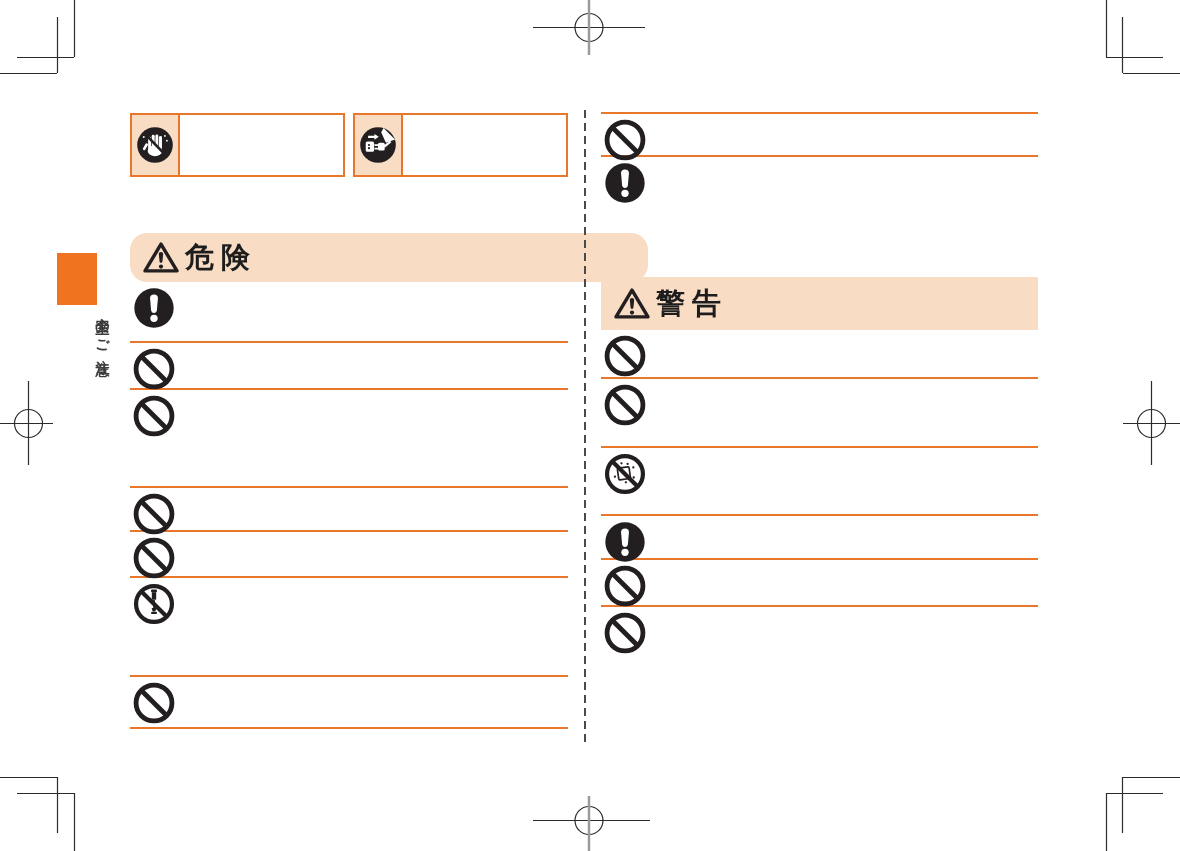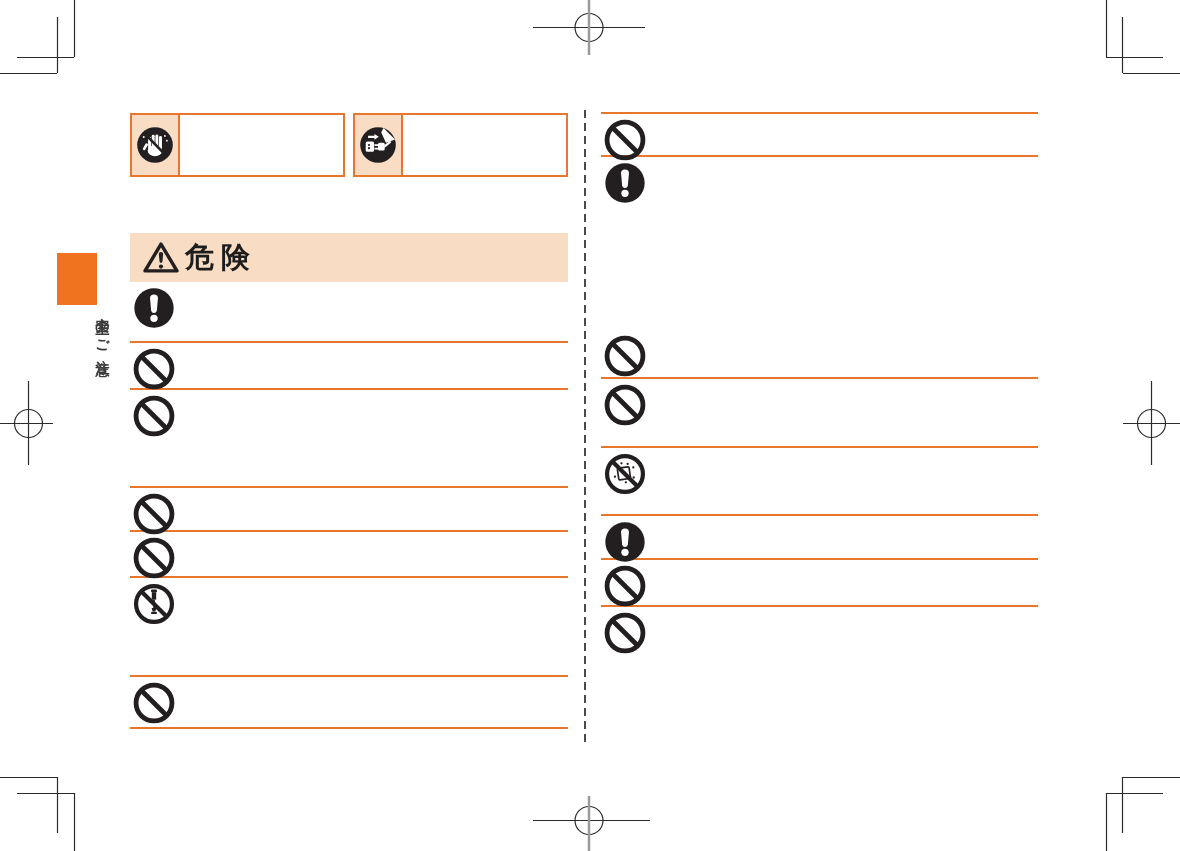--- a/index.html
+++ b/index.html
@@ -24,21 +24,21 @@
   .legend-icon-cell{width:46px;background:var(--peach);border-right:2px solid var(--orange);
     display:flex;align-items:center;justify-content:center;}
   .legend-icon-cell svg{width:38px;height:38px;display:block;}
   .legend-label{flex:1;display:flex;align-items:center;padding-left:8px;font-size:12px;color:#222;}
 
   
   .sec-header{position:absolute;height:49px;background:var(--peach);display:flex;align-items:center;padding-left:12px;box-sizing:border-box;}
   .sec-header .tri{display:flex;margin-right:5px;}
   .sec-header .tri svg{width:38px;height:33px;display:block;}
   .sec-title{font-size:29px;font-weight:bold;color:#1d1d1d;letter-spacing:7px;}
-  #danger-header{left:130px;top:233px;width:438px;}
+  #danger-header{left:130px;top:233px;width:518px;border-radius:17px;}
   #warning-header{left:601px;top:277px;width:437px;height:53px;}
 
   
   .rows{position:absolute;}
   #danger-rows{left:130px;top:282px;width:438px;}
   #danger-cont-rows{left:601px;top:112px;width:437px;}
   #danger-cont-rows .srow:first-child{border-top:2px solid var(--orange);}
   #warning-rows{left:601px;top:330px;width:437px;}
   .srow{box-sizing:border-box;border-bottom:2px solid var(--orange);padding:5px 0 0 3px;}
   .srow.nodiv{border-bottom:none;}
@@ -213,20 +213,30 @@
             <circle cx="24" cy="24" r="20.5" fill="none" stroke="#231F20" stroke-width="5.5"></circle>
             <line x1="10.5" y1="10.5" x2="37.5" y2="37.5" stroke="#231F20" stroke-width="5.5"></line>
           </svg></span></div>
       <div class="srow nodiv" style="height: 120px;"><span class="sicon"><svg viewBox="0 0 48 48">
             <circle cx="24" cy="24" r="22.5" fill="#231F20"></circle>
             <path d="M24 8.5 C26.9 8.5 28.7 10.2 28.5 12.9 L27.3 26.6 C27.1 28.5 25.8 29.6 24 29.6 C22.2 29.6 20.9 28.5 20.7 26.6 L19.5 12.9 C19.3 10.2 21.1 8.5 24 8.5 Z" fill="#fff"></path>
             <circle cx="24" cy="35.8" r="4.2" fill="#fff"></circle>
           </svg></span></div>
     </div>
 
+  <div class="sec-header" id="warning-header">
+    <span class="tri">
+      <svg viewBox="0 0 44 38">
+          <path d="M22 3.5 L40.5 34.5 L3.5 34.5 Z" fill="none" stroke="#231F20" stroke-width="4" stroke-linejoin="round"></path>
+          <path d="M22 12.5 c1.7 0 2.7 1.1 2.5 2.7 l-0.8 8.1 c-0.1 1.1-0.8 1.8-1.7 1.8 s-1.6-0.7-1.7-1.8 l-0.8-8.1 C19.3 13.6 20.3 12.5 22 12.5 Z" fill="#231F20"></path>
+          <circle cx="22" cy="29.5" r="2.4" fill="#231F20"></circle>
+        </svg>
+    </span>
+    <span class="sec-title">警告</span>
+  </div>
   <div class="rows" id="warning-rows">
       <div class="srow" style="height: 49px;"><span class="sicon"><svg viewBox="0 0 48 48">
             <circle cx="24" cy="24" r="20.5" fill="none" stroke="#231F20" stroke-width="5.5"></circle>
             <line x1="10.5" y1="10.5" x2="37.5" y2="37.5" stroke="#231F20" stroke-width="5.5"></line>
           </svg></span></div>
       <div class="srow" style="height: 69px;"><span class="sicon"><svg viewBox="0 0 48 48">
             <circle cx="24" cy="24" r="20.5" fill="none" stroke="#231F20" stroke-width="5.5"></circle>
             <line x1="10.5" y1="10.5" x2="37.5" y2="37.5" stroke="#231F20" stroke-width="5.5"></line>
           </svg></span></div>
       <div class="srow" style="height: 68px;"><span class="sicon"><svg viewBox="0 0 48 48">

